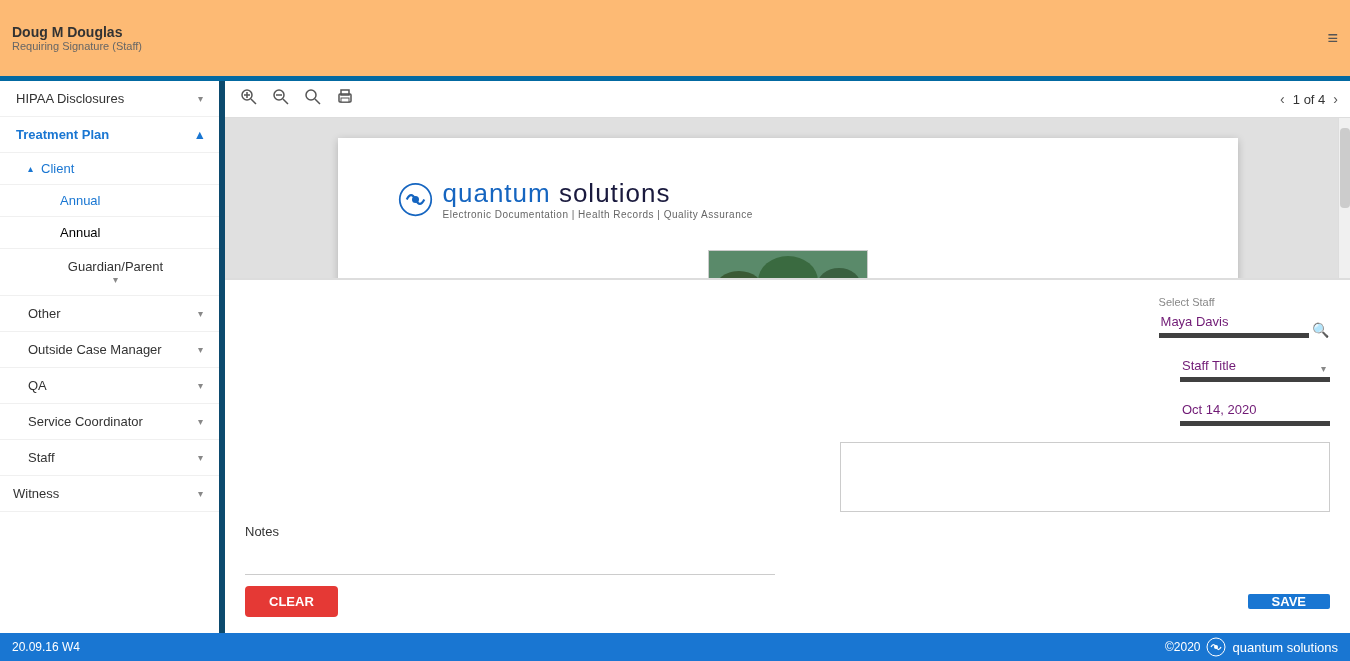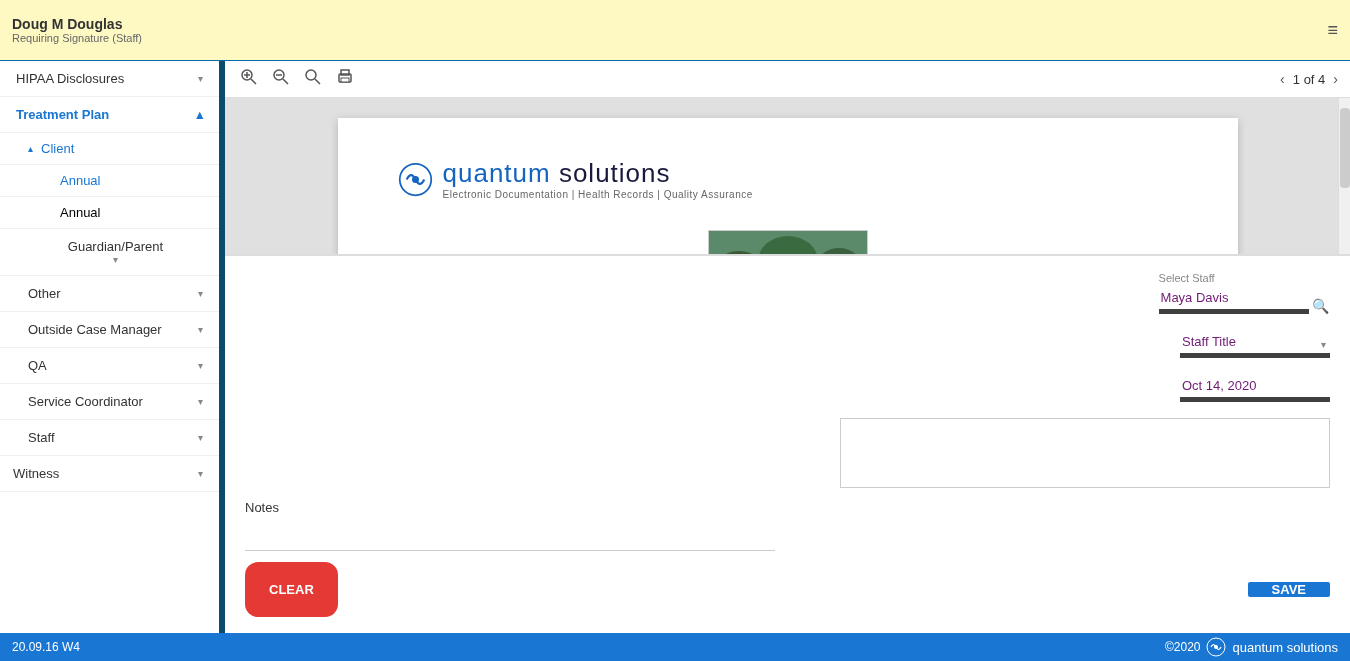--- a/index.html
+++ b/index.html
@@ -2,23 +2,23 @@
 <html><head>
   <meta charset="utf-8">
   <style>
     * { box-sizing: border-box; margin: 0; padding: 0; }
     body { font-family: Arial, sans-serif; font-size: 13px; background: #f0f0f0; height: 661px; overflow: hidden; display: flex; flex-direction: column; }
 
     
     .top-bar {
       display: flex;
       align-items: center;
-      background: #fef9c3;
-      padding: 16px 12px;
-      border-bottom: 1px solid #0369a1;
+      background: #fdba74;
+      padding: 24px 12px;
+      border-bottom: 5px solid #0369a1;
       min-height: 50px;
     }
     .user-info { flex: 1; }
     .user-name { font-weight: bold; font-size: 14px; color: #333; }
     .user-subtitle { font-size: 11px; color: #666; }
     .hamburger-btn { background: none; border: none; cursor: pointer; font-size: 18px; color: #555; margin-left: 8px; }
 
     
     .main-layout { display: flex; flex: 1; overflow: hidden; }
 
@@ -216,25 +216,25 @@
     .sig-actions {
       display: flex;
       align-items: center;
       gap: 16px;
       margin-top: 8px;
     }
     .btn-clear {
       background: #e53935;
       color: white;
       border: none;
-      padding: 20px 24px;
+      padding: 8px 24px;
       font-size: 13px;
       font-weight: bold;
       cursor: pointer;
-      border-radius: 13px;
+      border-radius: 4px;
     }
     .btn-save {
       background: #1976d2;
       color: white;
       border: none;
       padding: 0 24px;
       font-size: 13px;
       font-weight: bold;
       cursor: pointer;
       border-radius: 2px;

